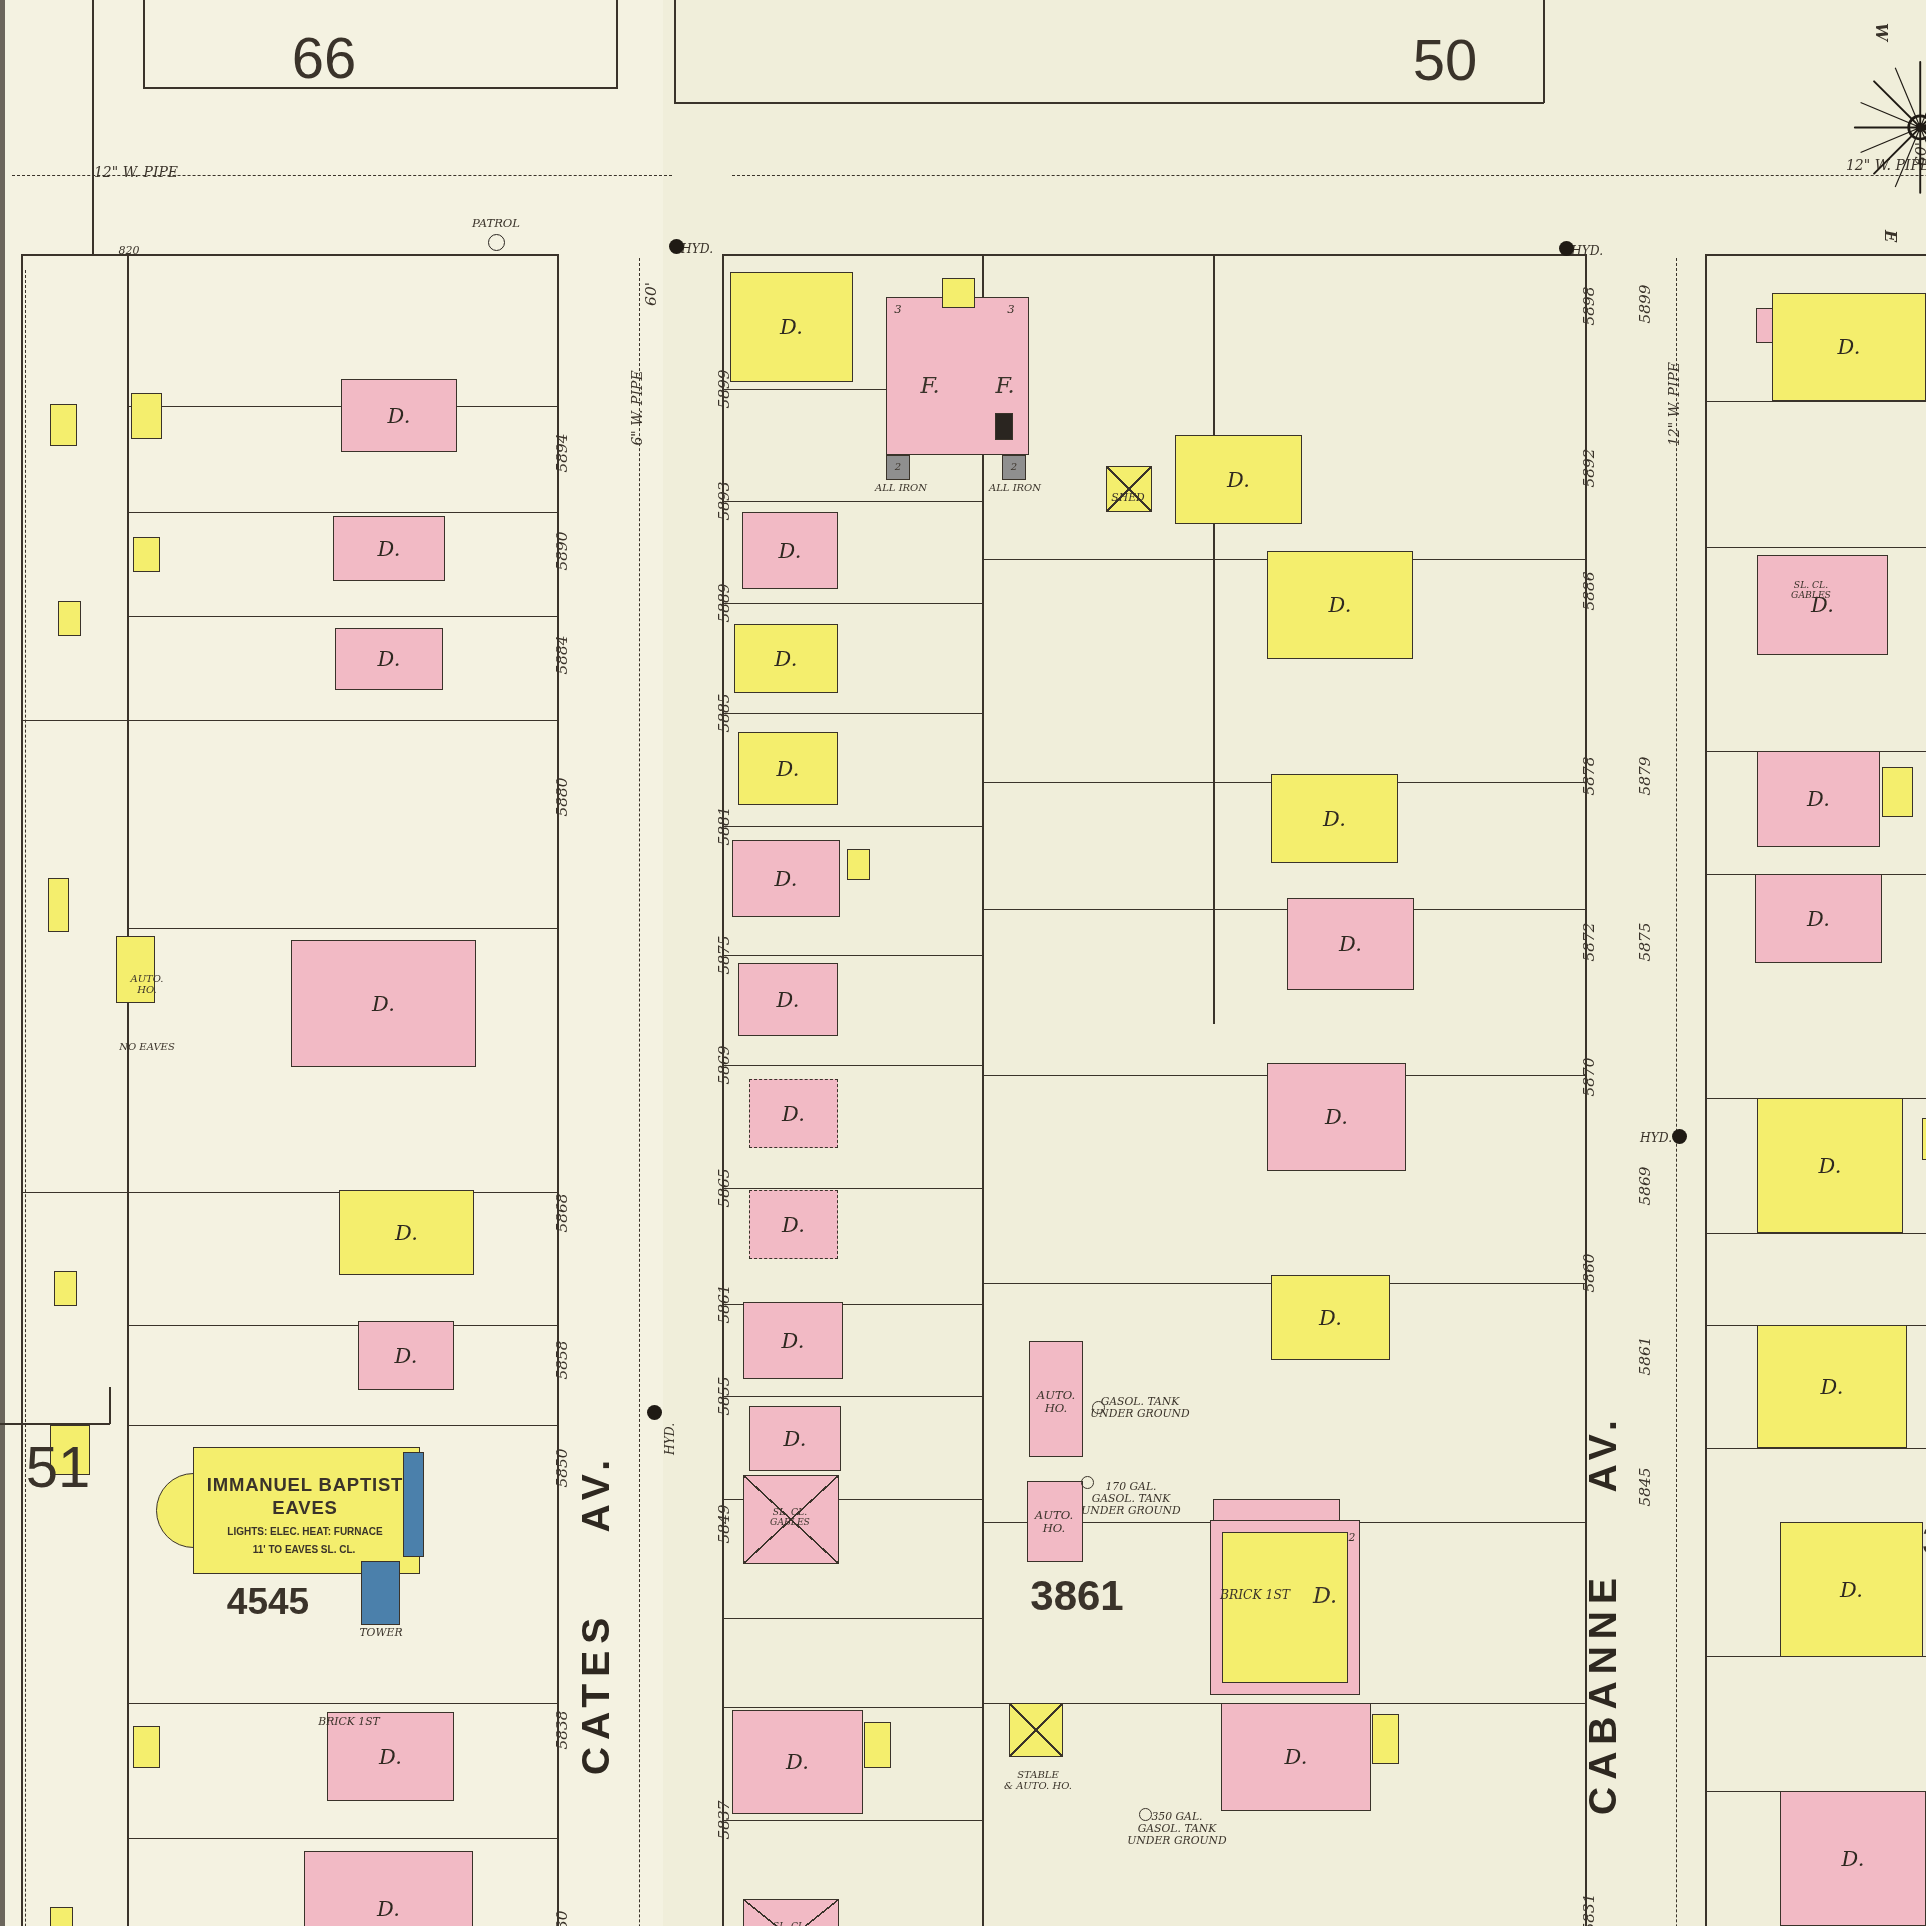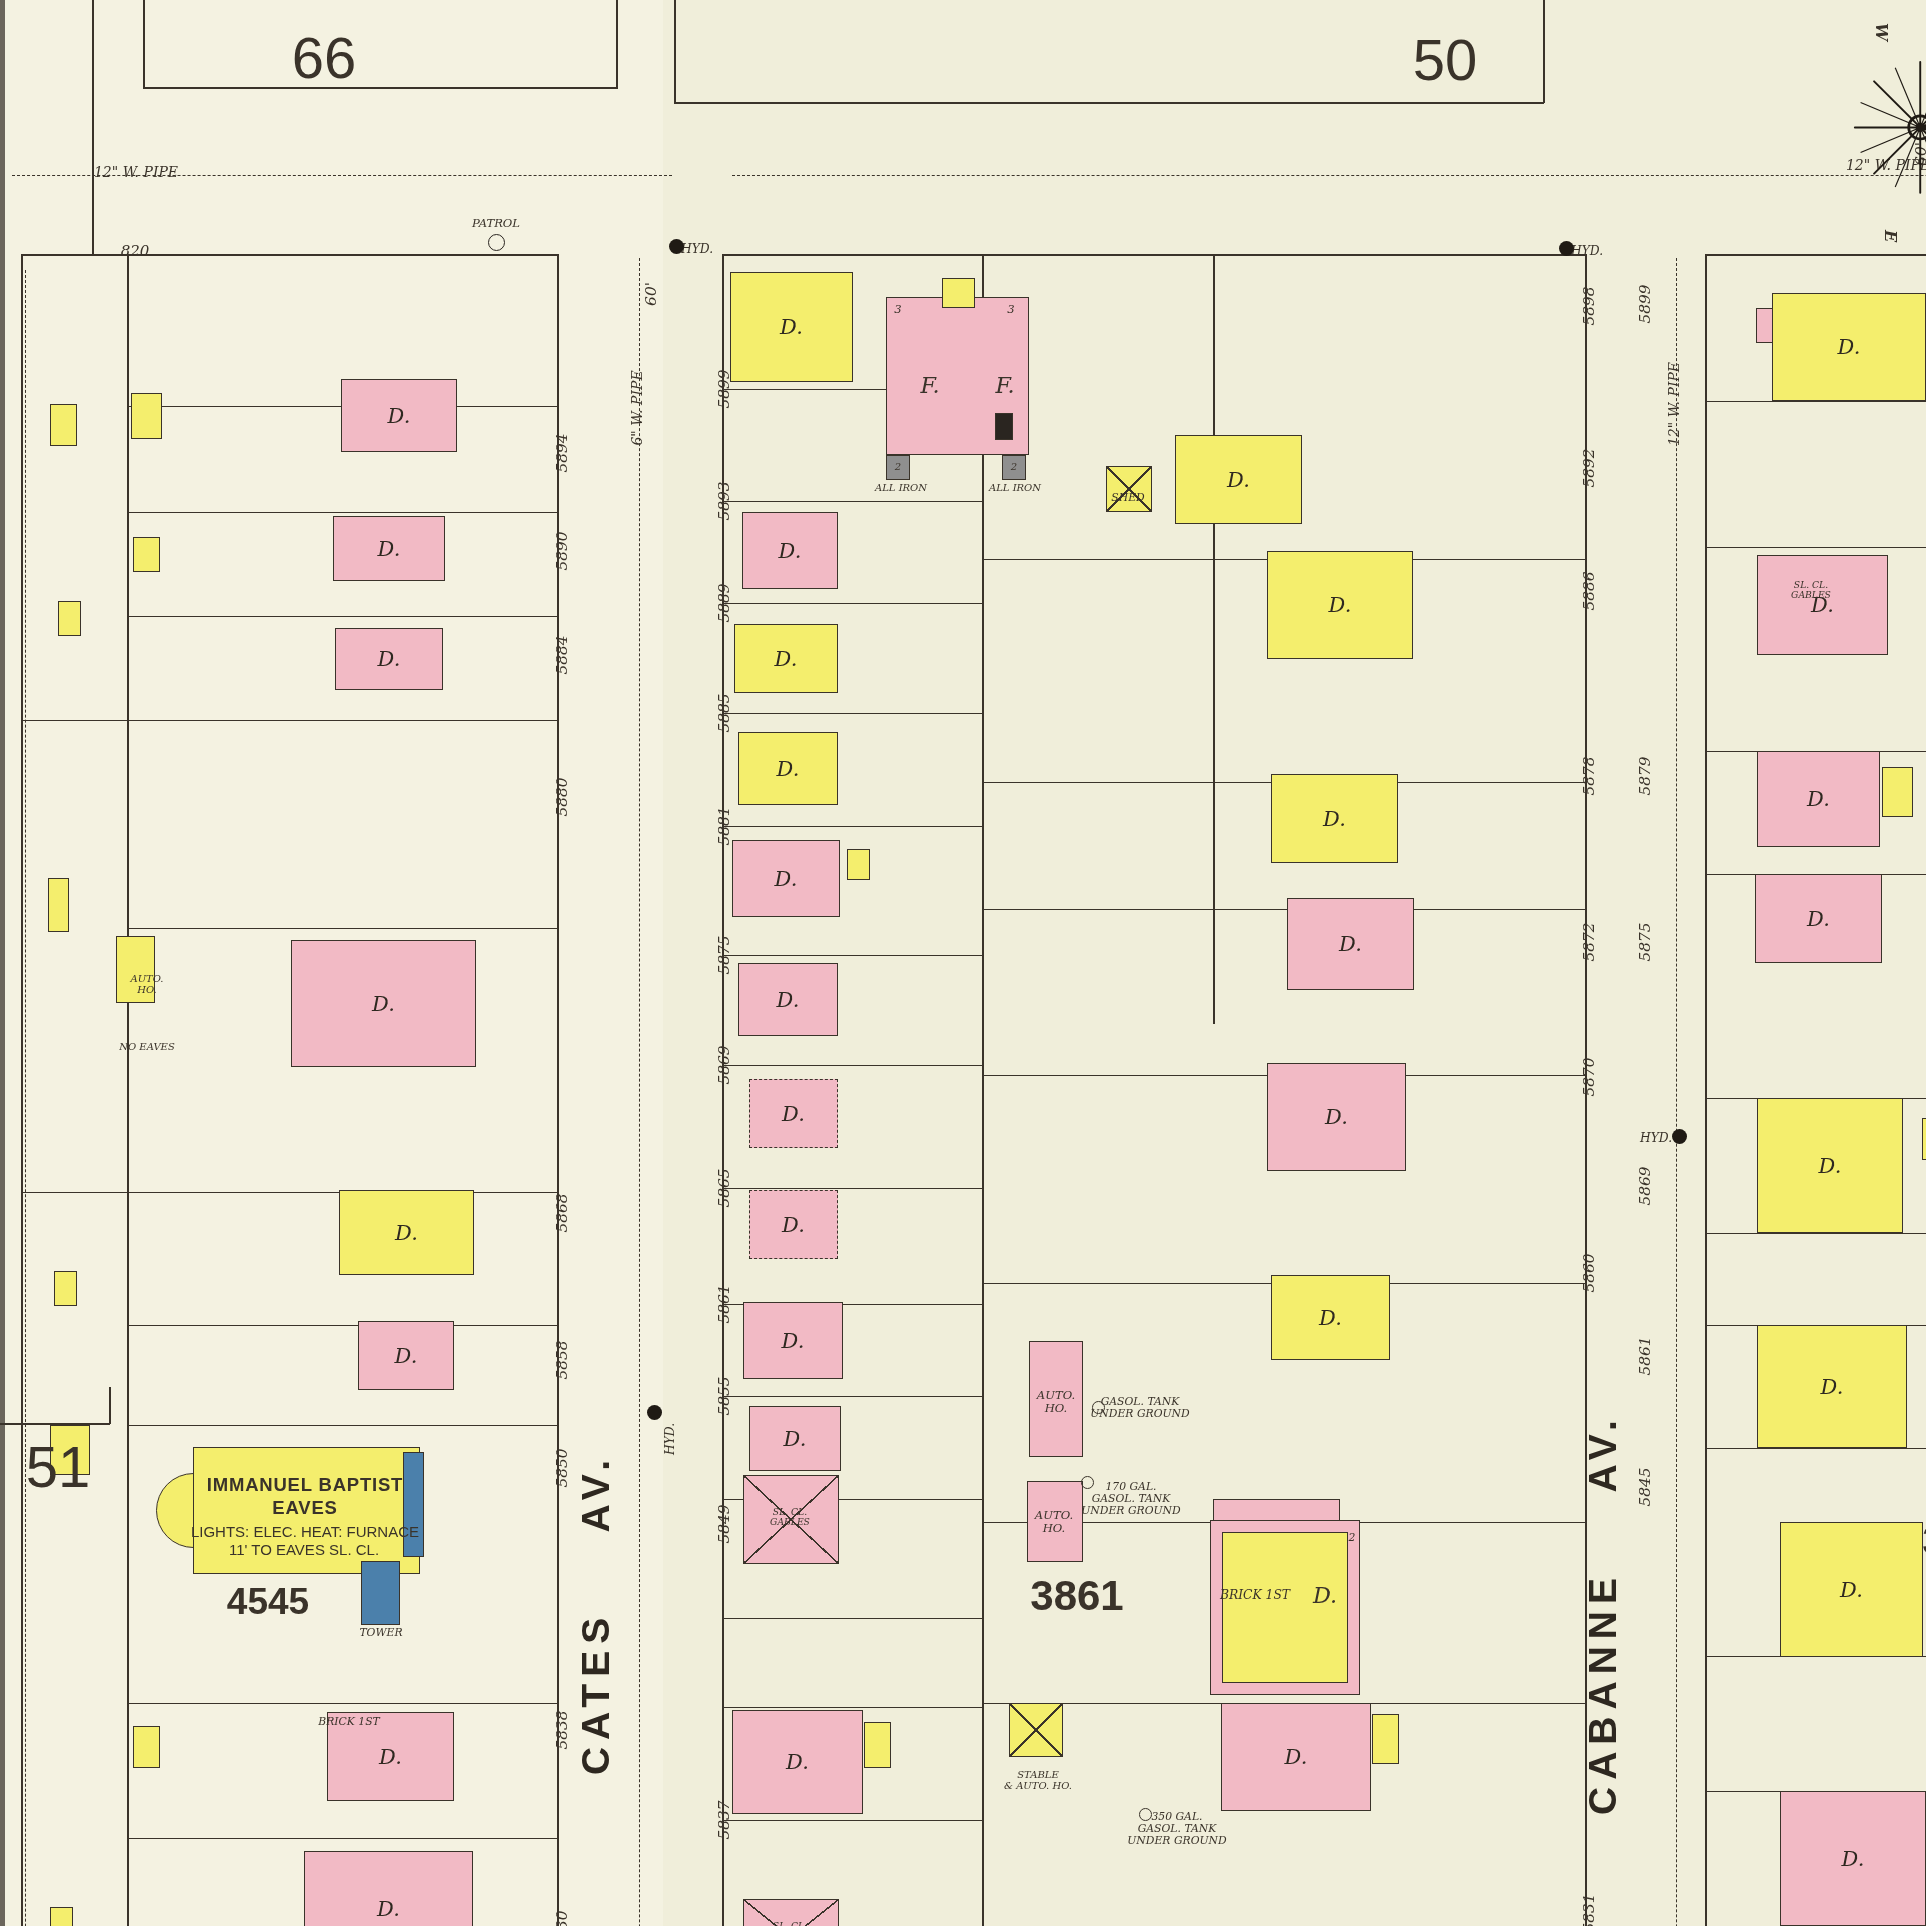--- a/index.html
+++ b/index.html
@@ -23,21 +23,21 @@
   .dot{position:absolute;background:#1f1a14;border-radius:50%;}
   .ring{position:absolute;border:1.9px solid #2a2520;border-radius:50%;background:transparent;}
   .tring{position:absolute;border:1.2px solid #3a332a;border-radius:50%;background:transparent;}
   .fixed{position:absolute;transform:translate(-50%,-50%);white-space:nowrap;}
   .rot{transform:translate(-50%,-50%) rotate(-90deg);}
   #n66,#n50,#n67,#n53,#n51{font-size:58px;margin-top:17px;}
   .street{font-size:44px;letter-spacing:5.4px;word-spacing:100px;font-weight:bold;color:#2e2820;}
   .streetv{font-size:39px;letter-spacing:7px;word-spacing:62px;font-weight:bold;color:#2e2820;}
   .blocknum{font-size:42px;font-weight:bold;}
   #church-l1,#church-l2{font-size:18.5px;font-weight:bold;letter-spacing:0.8px;}
-  #church-l3,#church-l4{font-size:15px;font-weight:normal;}
+  #church-l3,#church-l4{font-size:10px;font-weight:bold;}
   #n4545{font-size:37px;font-weight:bold;}
   #compass-svg{position:absolute;left:1787px;top:39px;}
   .cletter{font-family:"DejaVu Serif",serif;font-style:italic;font-size:16px;font-weight:bold;}
 </style>
 </head>
 <body>
 
 <div class="sheet">
 
   <div class="tint" style="left:0;top:0;width:663px;height:2921px;background:#f4f2e1;"></div>
@@ -277,21 +277,21 @@
       <div class="lb ser" style="left: 1590px; top: 942px; font-size: 15.4px; transform: translate(-50%, -50%) rotate(-90deg);">5872</div>
       <div class="lb ser" style="left: 1590px; top: 1077px; font-size: 15.4px; transform: translate(-50%, -50%) rotate(-90deg);">5870</div>
       <div class="lb ser" style="left: 1590px; top: 1273px; font-size: 15.4px; transform: translate(-50%, -50%) rotate(-90deg);">5860</div>
       <div class="lb ser" style="left: 1590px; top: 1913px; font-size: 15.4px; transform: translate(-50%, -50%) rotate(-90deg);">5831</div>
       <div class="lb ser" style="left: 1646px; top: 304px; font-size: 15.4px; transform: translate(-50%, -50%) rotate(-90deg);">5899</div>
       <div class="lb ser" style="left: 1646px; top: 776px; font-size: 15.4px; transform: translate(-50%, -50%) rotate(-90deg);">5879</div>
       <div class="lb ser" style="left: 1646px; top: 942px; font-size: 15.4px; transform: translate(-50%, -50%) rotate(-90deg);">5875</div>
       <div class="lb ser" style="left: 1646px; top: 1186px; font-size: 15.4px; transform: translate(-50%, -50%) rotate(-90deg);">5869</div>
       <div class="lb ser" style="left: 1646px; top: 1356px; font-size: 15.4px; transform: translate(-50%, -50%) rotate(-90deg);">5861</div>
       <div class="lb ser" style="left: 1646px; top: 1487px; font-size: 15.4px; transform: translate(-50%, -50%) rotate(-90deg);">5845</div>
-      <div class="lb ser" style="left: 135px; top: 251px; font-size: 15px; transform: translate(-50%, -50%) rotate(0deg);">820</div>
+      <div class="lb ser" style="left: 129px; top: 251px; font-size: 11px; transform: translate(-50%, -50%) rotate(0deg); text-decoration: underline;">820</div>
       <div class="lb ser" style="left: 1922px; top: 154px; font-size: 15.4px; transform: translate(-50%, -50%) rotate(-90deg);">60'</div>
       <div class="lb ser" style="left: 652px; top: 294px; font-size: 15.4px; transform: translate(-50%, -50%) rotate(-90deg);">60'</div>
       <div class="lb ser" style="left: 136px; top: 173px; font-size: 14px; transform: translate(-50%, -50%) rotate(0deg);">12" W. PIPE</div>
       <div class="lb ser" style="left: 1888px; top: 166px; font-size: 14px; transform: translate(-50%, -50%) rotate(0deg);">12" W. PIPE</div>
       <div class="lb ser" style="left: 1675px; top: 404px; font-size: 14px; transform: translate(-50%, -50%) rotate(-90deg);">12" W. PIPE</div>
       <div class="lb ser" style="left: 638px; top: 408px; font-size: 14px; transform: translate(-50%, -50%) rotate(-90deg);">6" W. PIPE</div>
       <div class="lb ser" style="left: 697px; top: 250px; font-size: 12.3px; transform: translate(-50%, -50%) rotate(0deg);">HYD.</div>
       <div class="lb ser" style="left: 1587px; top: 252px; font-size: 12.3px; transform: translate(-50%, -50%) rotate(0deg);">HYD.</div>
       <div class="lb ser" style="left: 671px; top: 1439px; font-size: 12.3px; transform: translate(-50%, -50%) rotate(-90deg);">HYD.</div>
       <div class="lb ser" style="left: 1656px; top: 1139px; font-size: 12.3px; transform: translate(-50%, -50%) rotate(0deg);">HYD.</div>

